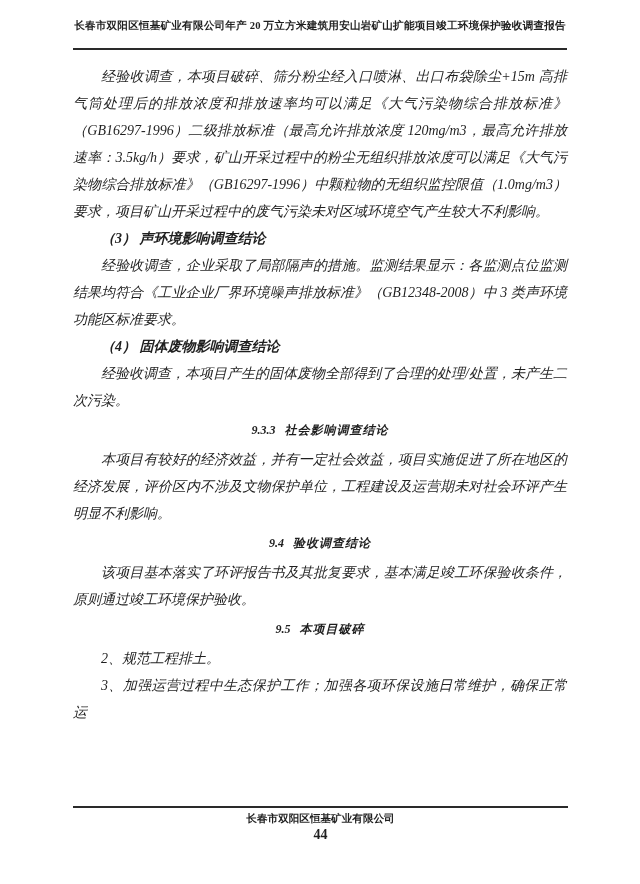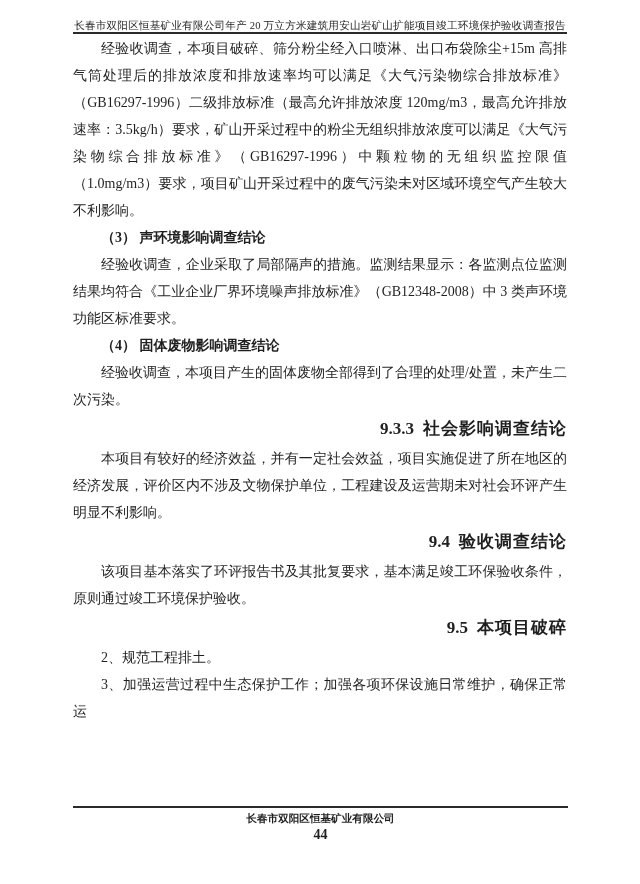--- a/index.html
+++ b/index.html
@@ -17,52 +17,53 @@
   }
   .page {
     position: absolute;
     top: 0; left: 0; right: 0; bottom: 0;
     padding: 0 73px;
     box-sizing: border-box;
   }
   
   .doc-header {
     margin-top: 19px;
-    padding-bottom: 0;
+    padding-bottom: 16px;
     border-bottom: 2px solid #2a2a2a;
     text-align: center;
-    font-weight: normal;
+    font-weight: bold;
     font-size: 10.6px;
     line-height: 13px;
     letter-spacing: 0.2px;
   }
   
   .body-text {
-    margin-top: 1px;
+    margin-top: 13px;
     font-size: 14px;
     text-align: justify;
+    font-style: italic;
   }
   .para {
     margin: 0;
     line-height: 27px;
     text-indent: 2em;
   }
   .subhead {
     margin: 0;
     line-height: 27px;
     text-indent: 2em;
     font-weight: bold;
   }
   .h2 {
     margin: 0;
     line-height: 32px;
     font-weight: bold;
-    font-size: 17px;
+    font-size: 12px;
     text-indent: 0;
-    text-align: right;
+    text-align: center;
   }
   .h2-num {
     font-family: "Liberation Serif", "DejaVu Serif", serif;
     margin-right: 9px;
   }
   .h2-title {
     font-family: "Liberation Sans", "DejaVu Sans", sans-serif;
     letter-spacing: 1px;
   }
   .item {

